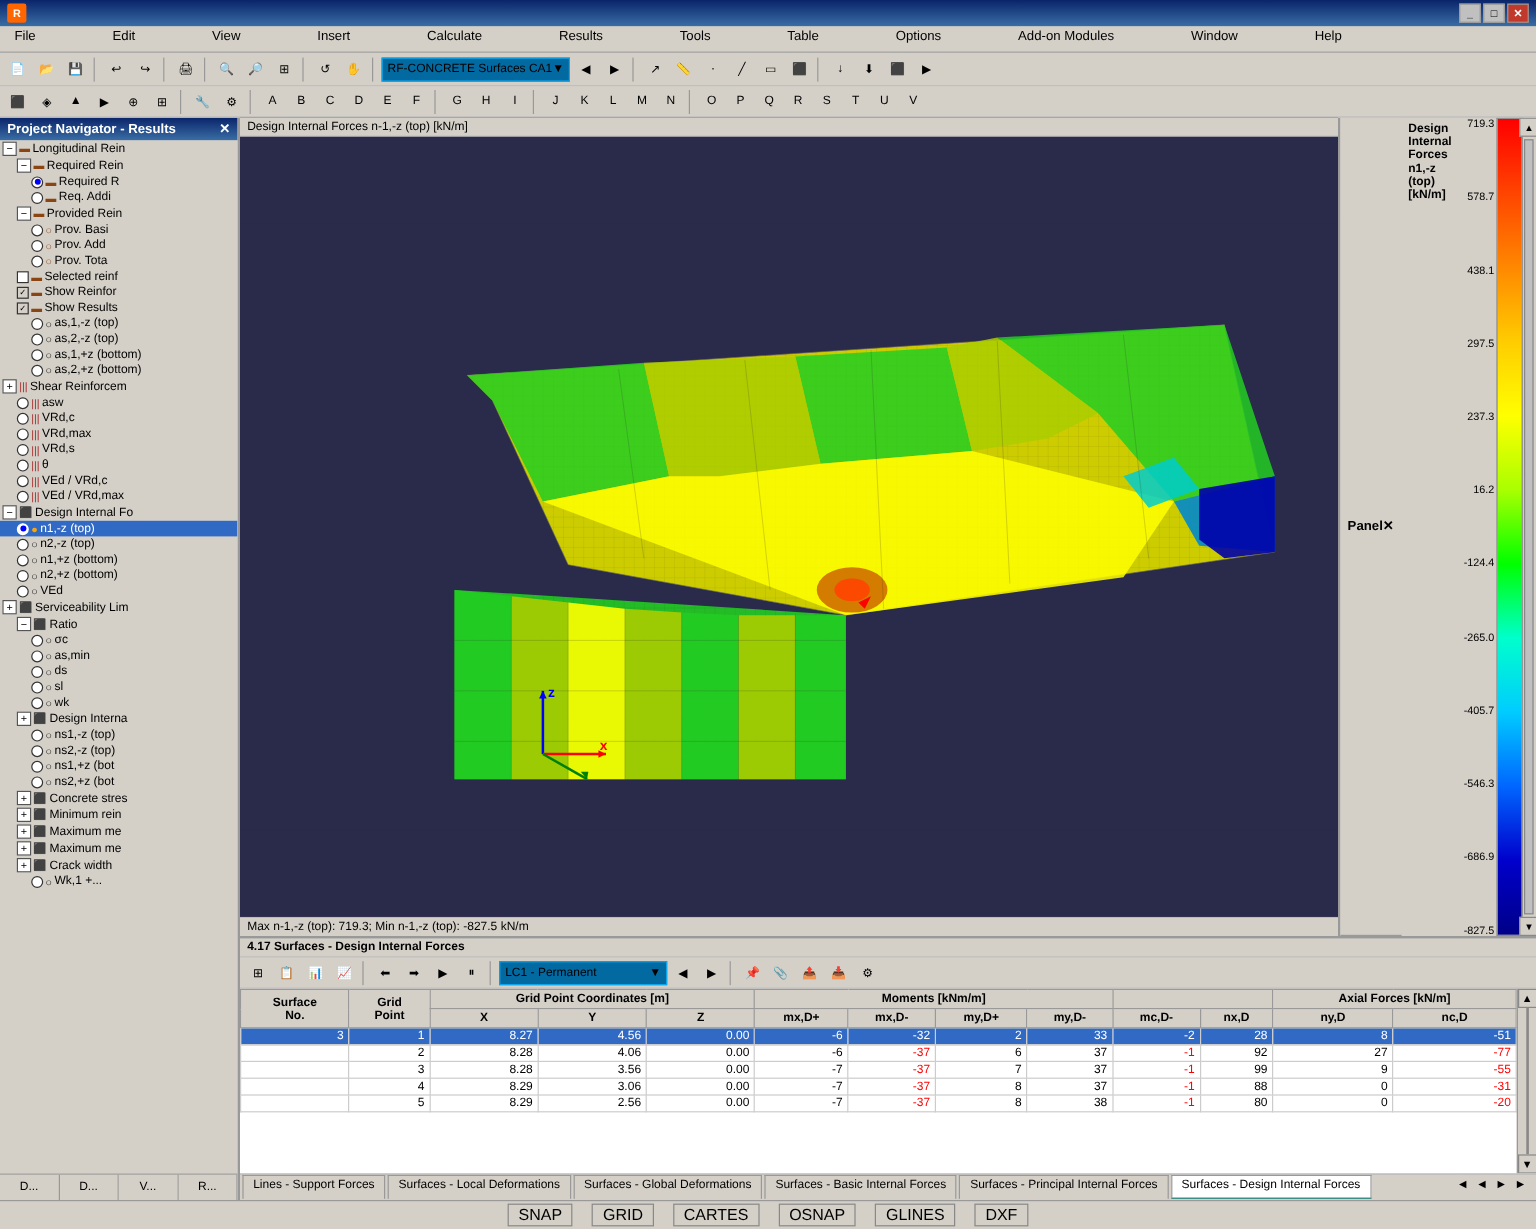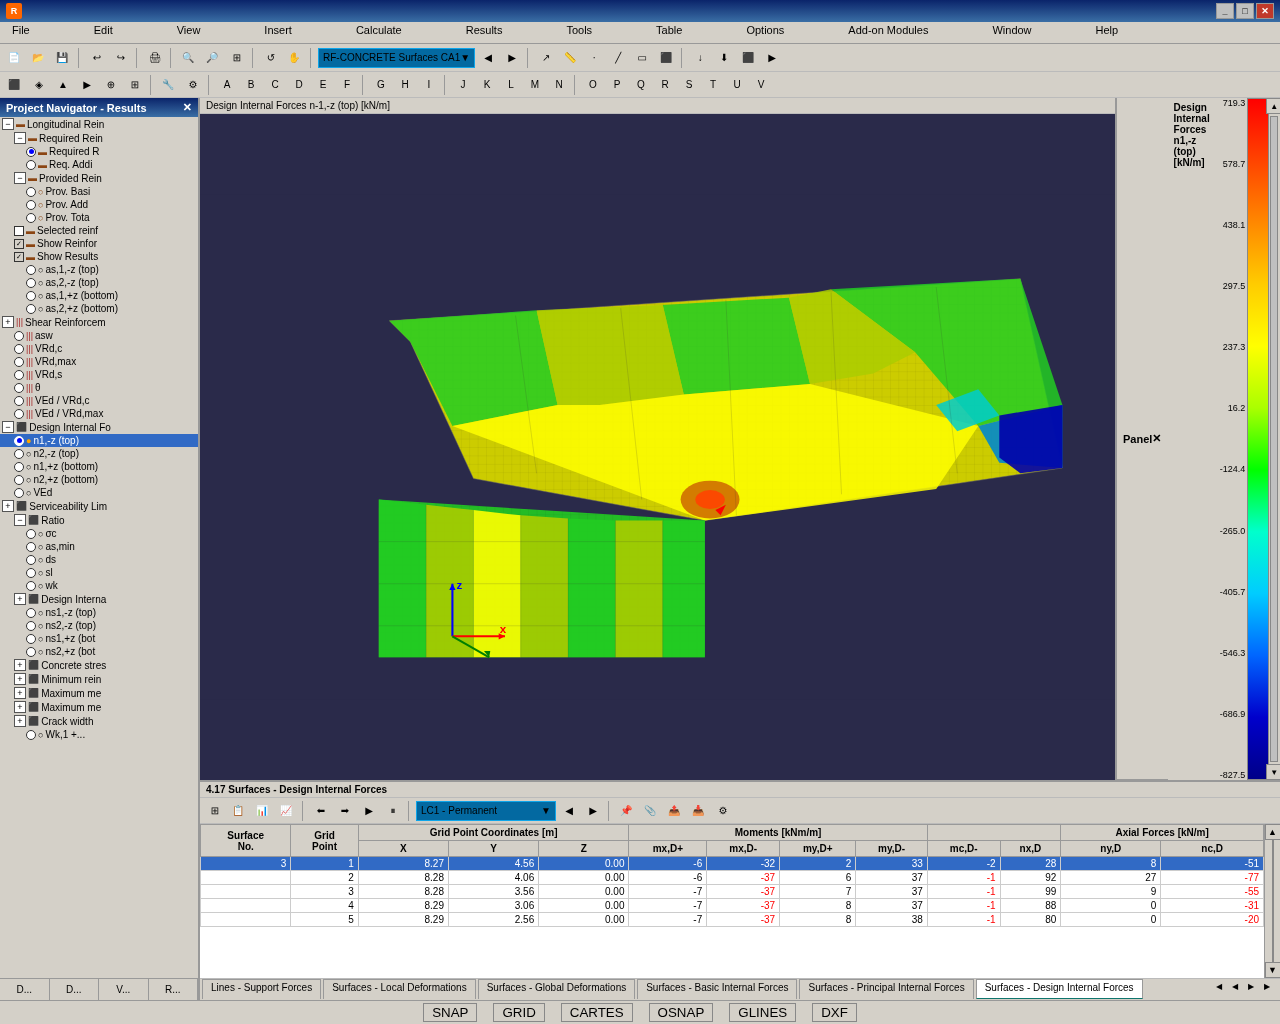--- a/index.html
+++ b/index.html
@@ -606,20 +606,23 @@
               <line x1="0" y1="0" x2="0" y2="-50" stroke="#0000ff" stroke-width="2"></line>
               <polygon points="0,-50 -3,-44 3,-44" fill="#0000ff"></polygon>
               <text x="4" y="-45" fill="#0000ff" font-size="11" font-weight="bold">z</text>
               <line x1="0" y1="0" x2="50" y2="0" stroke="red" stroke-width="2"></line>
               <polygon points="50,0 44,-3 44,3" fill="red"></polygon>
               <text x="45" y="-3" fill="red" font-size="11" font-weight="bold">x</text>
               <line x1="0" y1="0" x2="35" y2="20" stroke="green" stroke-width="2"></line>
               <polygon points="35,20 30,14 36,14" fill="green"></polygon>
             </g>
           </svg>
+        </div>
+        <div id="viewport-status">
+          <span>Max n-1,-z (top): 719.3; Min n-1,-z (top): -827.5 kN/m</span>
         </div>
       </div>
 
       <div id="panel">
         <div id="panel-header">
           <span>Panel</span>
           <span style="cursor:pointer;">✕</span>
         </div>
         <div id="panel-title">
           <div style="font-size:10px;font-weight:bold;">Design Internal Forces</div>

